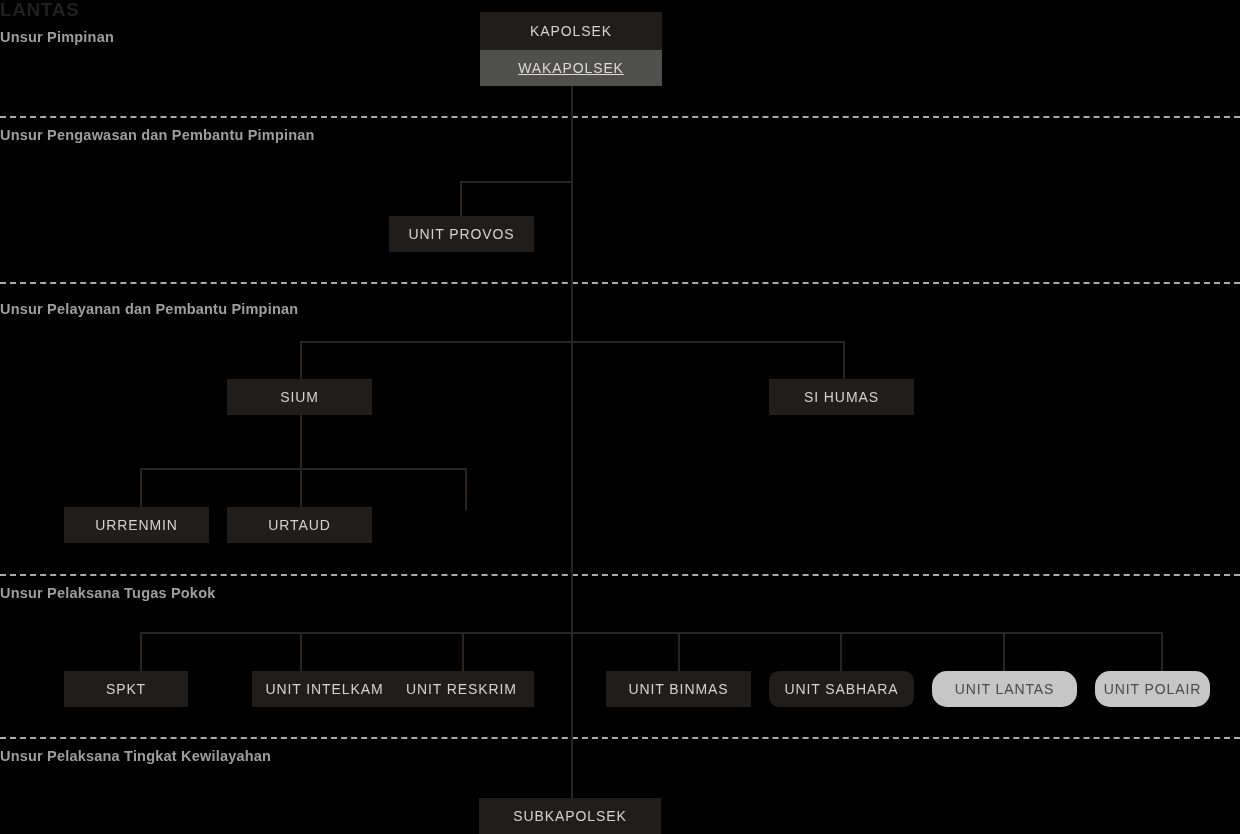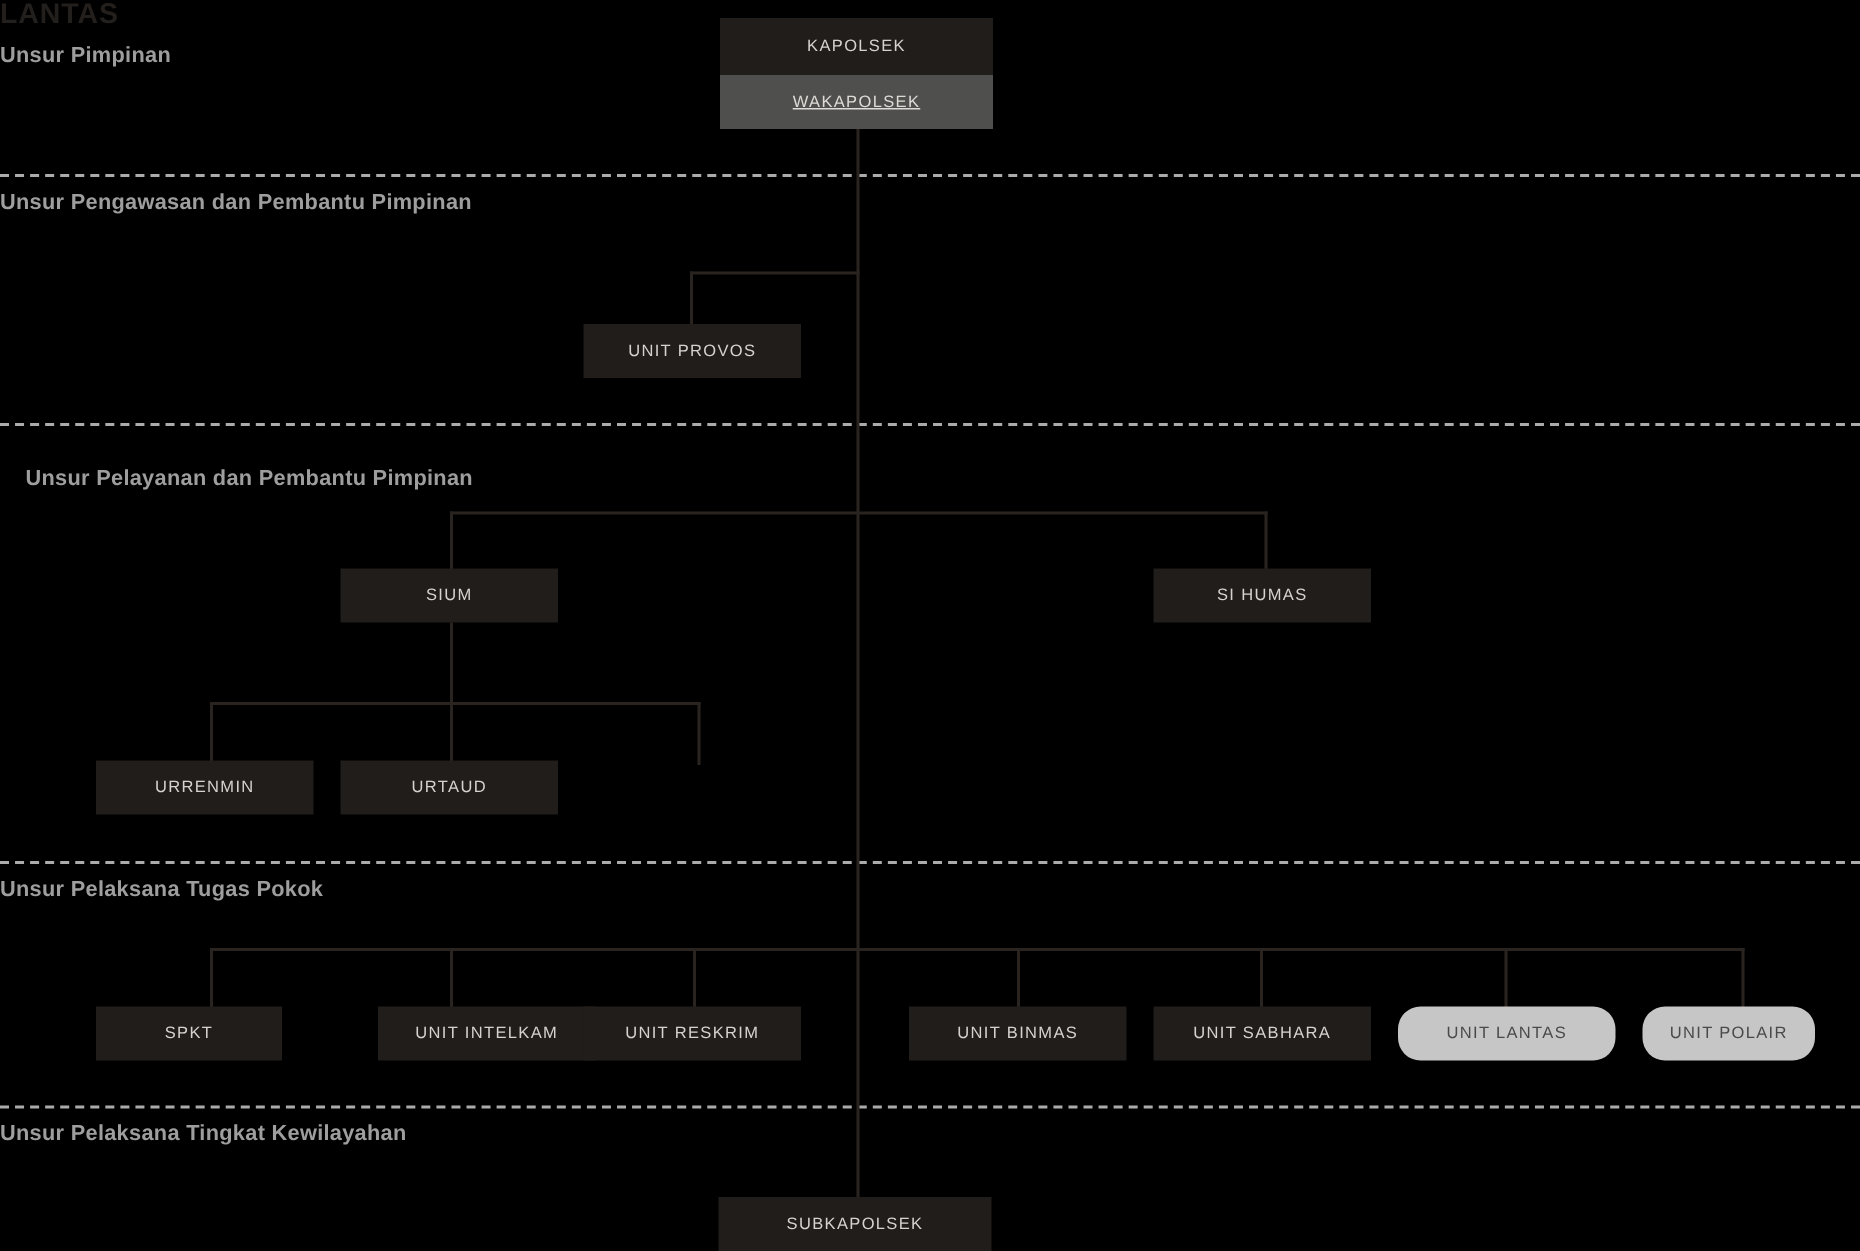--- a/index.html
+++ b/index.html
@@ -55,21 +55,21 @@
     height: 2px;
     background: #2a2421;
   }
   
   .node {
     position: absolute;
     display: flex;
     align-items: center;
     justify-content: center;
     box-sizing: border-box;
-    font-size: 11px;
+    font-size: 14px;
     letter-spacing: 0.9px;
     text-align: center;
     white-space: nowrap;
   }
   .node.dark {
     background: #211d1b;
     color: #d6d2ce;
   }
   .node.gray {
     background: #4f4f4e;
@@ -87,21 +87,21 @@
 <div id="chart">
 
   <div class="title-main" style="top:-1px;">LANTAS</div>
 
   <div class="section-label" style="top:29px;">Unsur Pimpinan</div>
 
   <div class="sep" style="top:116px;"></div>
   <div class="section-label" style="top:127px;">Unsur Pengawasan dan Pembantu Pimpinan</div>
 
   <div class="sep" style="top:282px;"></div>
-  <div class="section-label" style="top:311px;padding-left:17px;">Unsur Pelayanan dan Pembantu Pimpinan</div>
+  <div class="section-label" style="top:301px;">Unsur Pelayanan dan Pembantu Pimpinan</div>
 
   <div class="sep" style="top:574px;"></div>
   <div class="section-label" style="top:585px;">Unsur Pelaksana Tugas Pokok</div>
 
   <div class="sep" style="top:737px;"></div>
   <div class="section-label" style="top:748px;">Unsur Pelaksana Tingkat Kewilayahan</div>
 
   <div class="vline" style="left:571px; top:86px;  height:725px;"></div>
 
   <div class="hline" style="left:460px; top:181px; width:113px;"></div>
@@ -133,19 +133,19 @@
   <div class="node dark" style="left:227px; top:379px; width:145px; height:36px;">SIUM</div>
   <div class="node dark" style="left:769px; top:379px; width:145px; height:36px;">SI HUMAS</div>
 
   <div class="node dark" style="left:64px;  top:507px; width:145px; height:36px;">URRENMIN</div>
   <div class="node dark" style="left:227px; top:507px; width:145px; height:36px;">URTAUD</div>
 
   <div class="node dark" style="left:64px;   top:671px; width:124px; height:36px;">SPKT</div>
   <div class="node dark" style="left:227px;  top:671px; width:145px; height:36px;margin-left:25px;">UNIT INTELKAM</div>
   <div class="node dark" style="left:389px;  top:671px; width:145px; height:36px;">UNIT RESKRIM</div>
   <div class="node dark" style="left:606px;  top:671px; width:145px; height:36px;">UNIT BINMAS</div>
-  <div class="node dark" style="left:769px;  top:671px; width:145px; height:36px;">UNIT SABHARA</div>
+  <div class="node dark" style="left:769px;  top:671px; width:145px; height:36px;border-radius:10px;">UNIT SABHARA</div>
   <div class="node light" style="left:932px; top:671px; width:145px; height:36px;">UNIT LANTAS</div>
   <div class="node light" style="left:1095px;top:671px; width:115px; height:36px;">UNIT POLAIR</div>
 
   <div class="node dark" style="left:479px; top:798px; width:182px; height:36px;">SUBKAPOLSEK</div>
 
 </div>
 
 </body></html>

